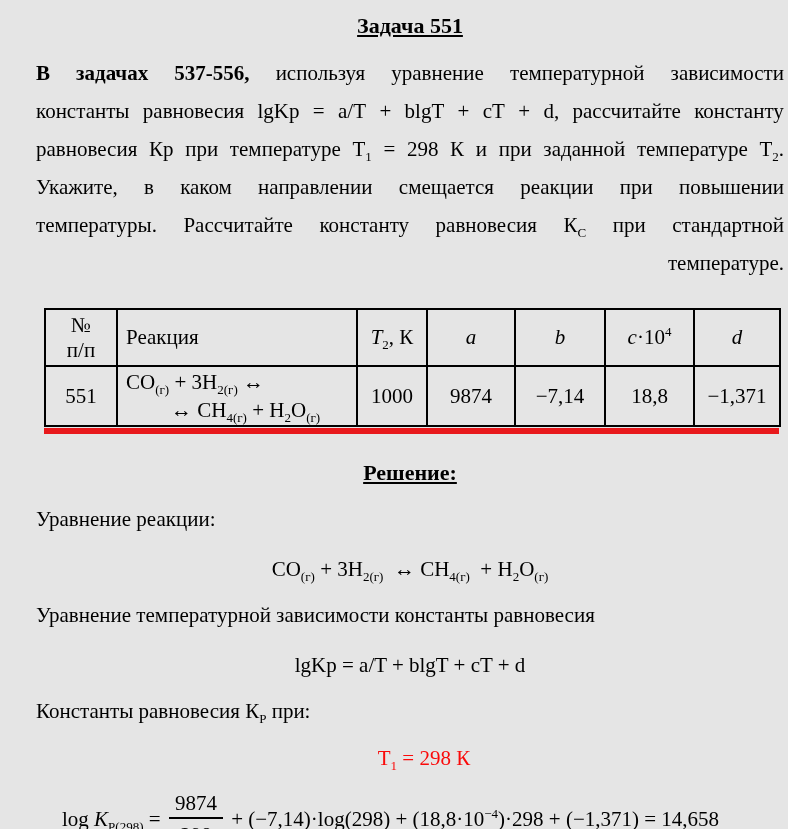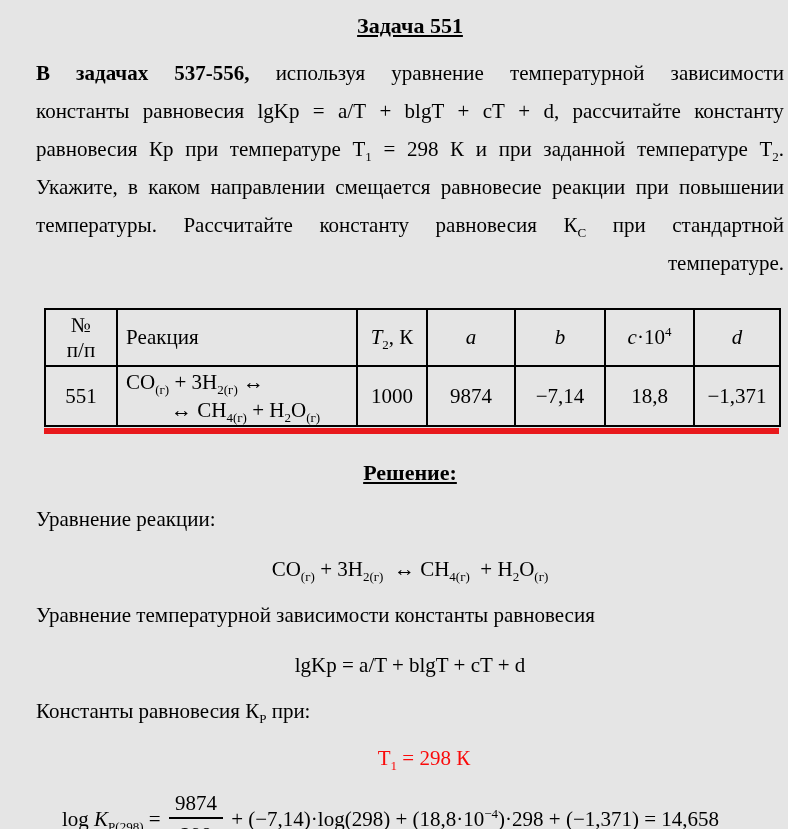--- a/index.html
+++ b/index.html
@@ -95,21 +95,20 @@
         <span class="w"><span>заданной</span></span>
         <span class="w"><span>температуре</span></span>
         <span class="w"><span>Т</span><sub>2</sub><span>.</span></span>
       </div>
       <div class="jline">
         <span class="w"><span>Укажите,</span></span>
         <span class="w"><span>в</span></span>
         <span class="w"><span>каком</span></span>
         <span class="w"><span>направлении</span></span>
         <span class="w"><span>смещается</span></span>
-        <span class="w"><span>равновесие</span></span>
         <span class="w"><span>реакции</span></span>
         <span class="w"><span>при</span></span>
         <span class="w"><span>повышении</span></span>
       </div>
       <div class="jline">
         <span class="w"><span>температуры.</span></span>
         <span class="w"><span>Рассчитайте</span></span>
         <span class="w"><span>константу</span></span>
         <span class="w"><span>равновесия</span></span>
         <span class="w"><span>К</span><sub>С</sub></span>

